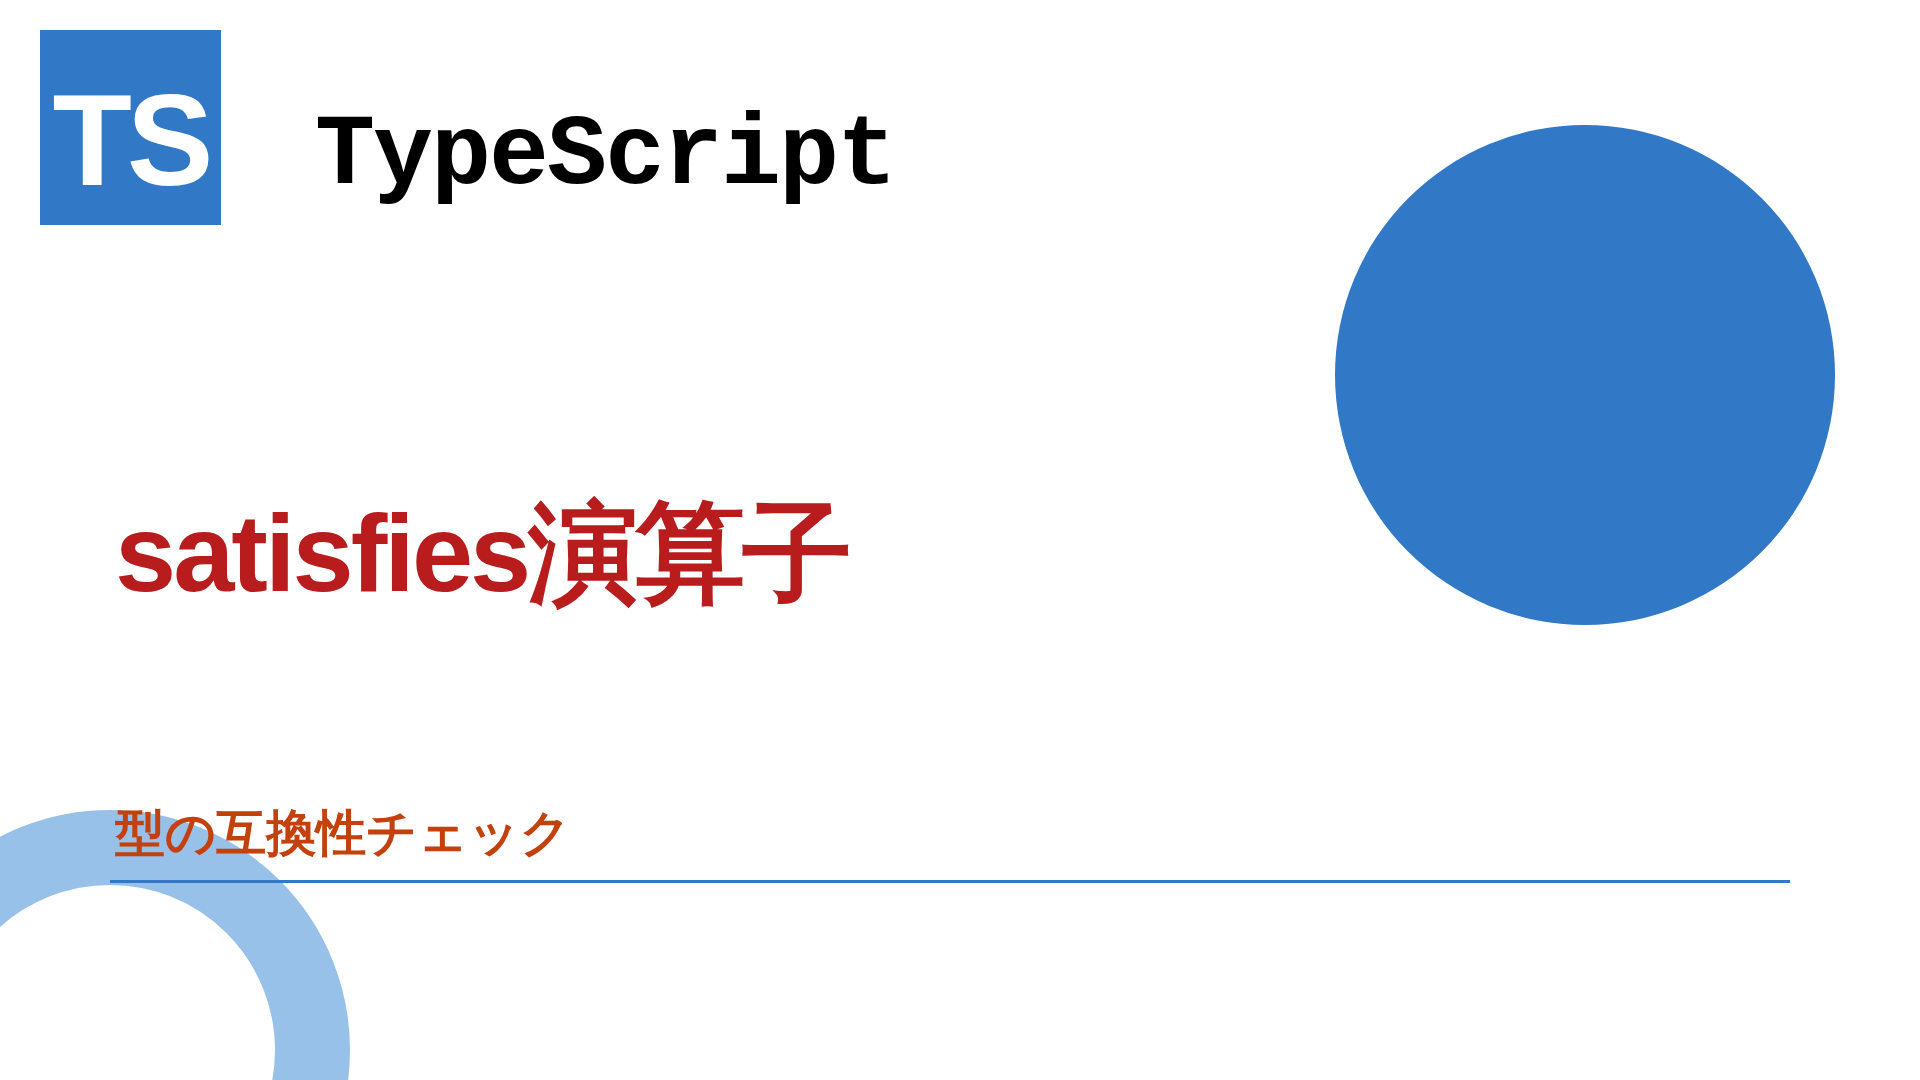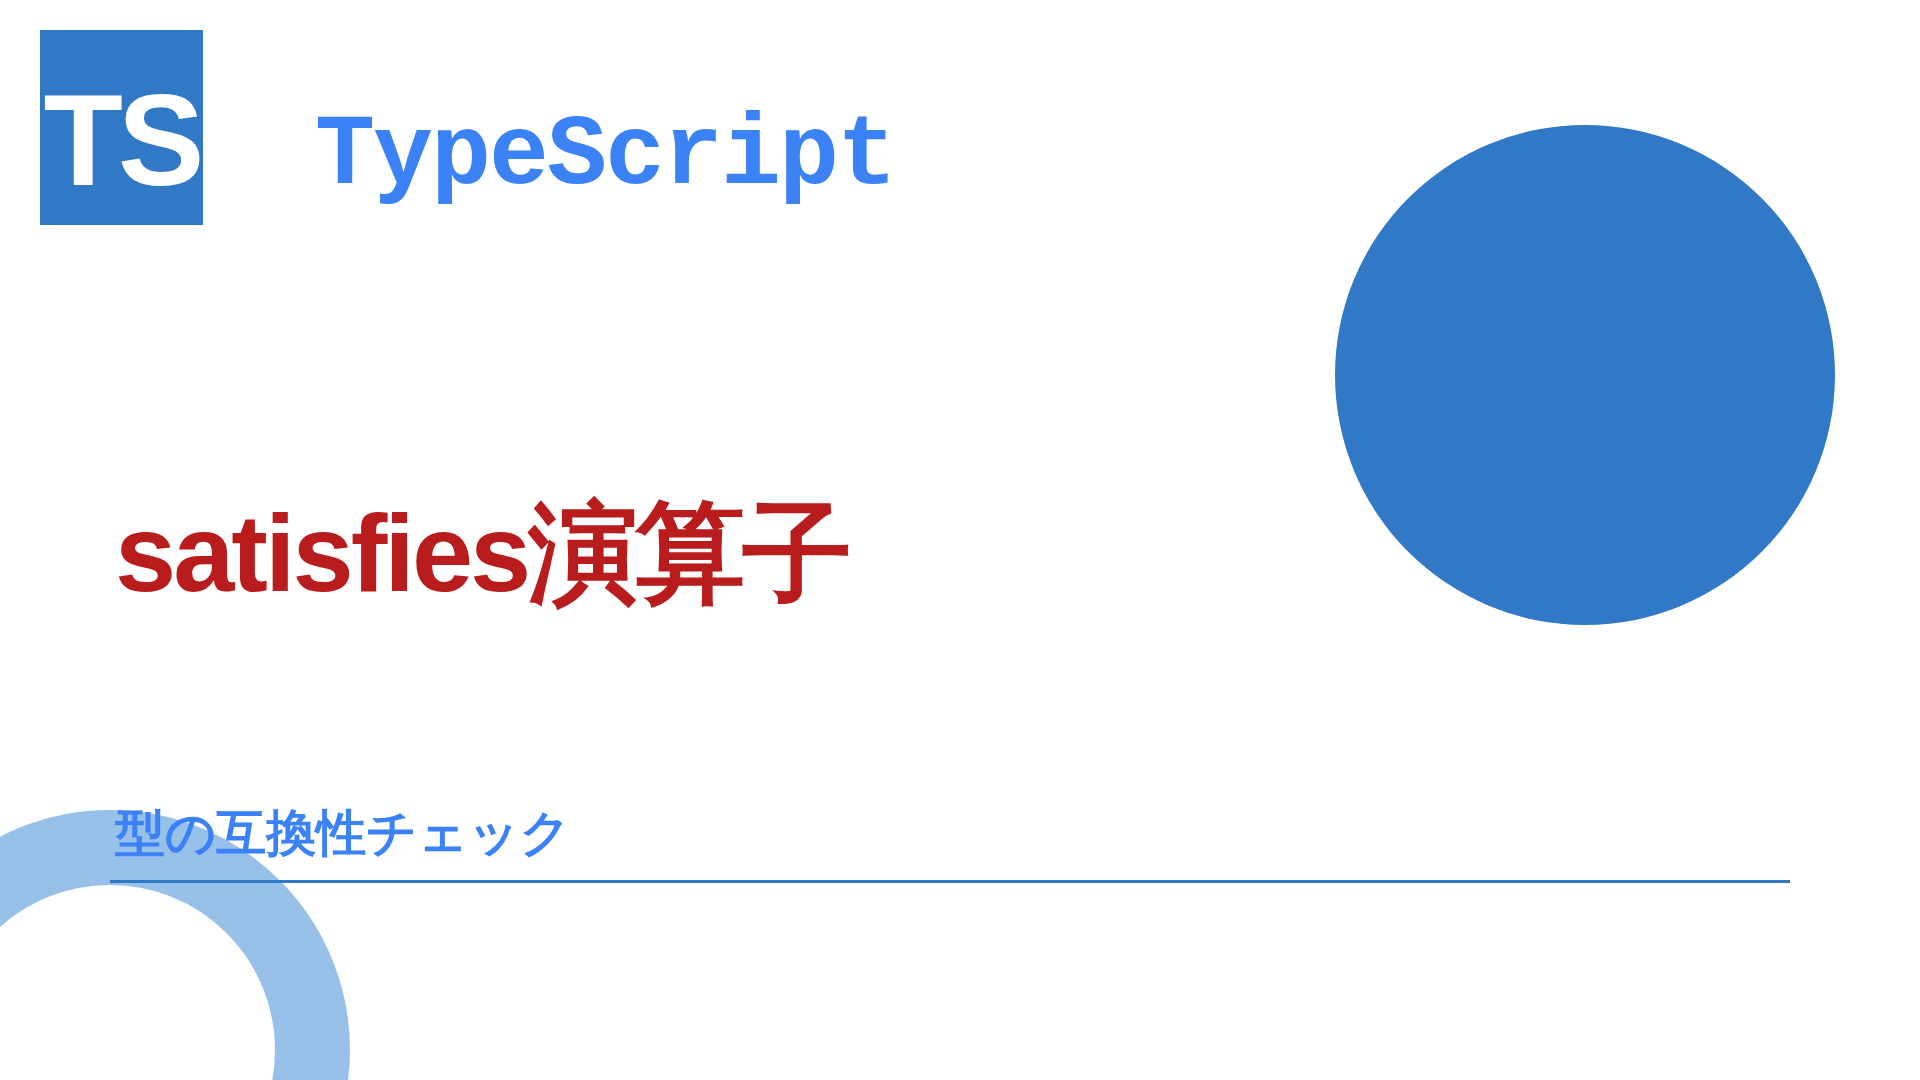--- a/index.html
+++ b/index.html
@@ -12,62 +12,62 @@
       height: 1080px;
       background: white;
       position: relative;
       overflow: hidden;
       font-family: "Hiragino Sans", "Yu Gothic", "Meiryo", sans-serif;
     }
     .ts-logo {
       position: absolute;
       top: 30px;
       left: 40px;
-      width: 163px;
+      width: 181px;
       height: 195px;
       background: #3178c6;
       display: flex;
       align-items: flex-end;
       justify-content: center;
       padding-bottom: 10px;
     }
     .ts-logo-text {
       color: white;
       font-size: 130px;
       font-weight: 700;
       letter-spacing: -5px;
       font-family: Arial, sans-serif;
     }
     .typescript-label {
       position: absolute;
       top: 100px;
       left: 315px;
       font-size: 100px;
       font-weight: 600;
-      color: #3b82f6;
+      color: #000000;
       font-family: "Consolas", "Courier New", monospace;
       letter-spacing: -2px;
     }
     .main-title {
       position: absolute;
       top: 480px;
       left: 115px;
       font-size: 110px;
       font-weight: 700;
       color: #b91c1c;
       font-family: "Meiryo", "Hiragino Sans", sans-serif;
       letter-spacing: -3px;
     }
     .subtitle {
       position: absolute;
       top: 800px;
       left: 115px;
       font-size: 50px;
       font-weight: 700;
-      color: #3b82f6;
+      color: #c2410c;
       font-family: "Meiryo", "Hiragino Sans", sans-serif;
     }
     .divider {
       position: absolute;
       top: 880px;
       left: 110px;
       width: 1680px;
       height: 3px;
       background: #3178c6;
     }

